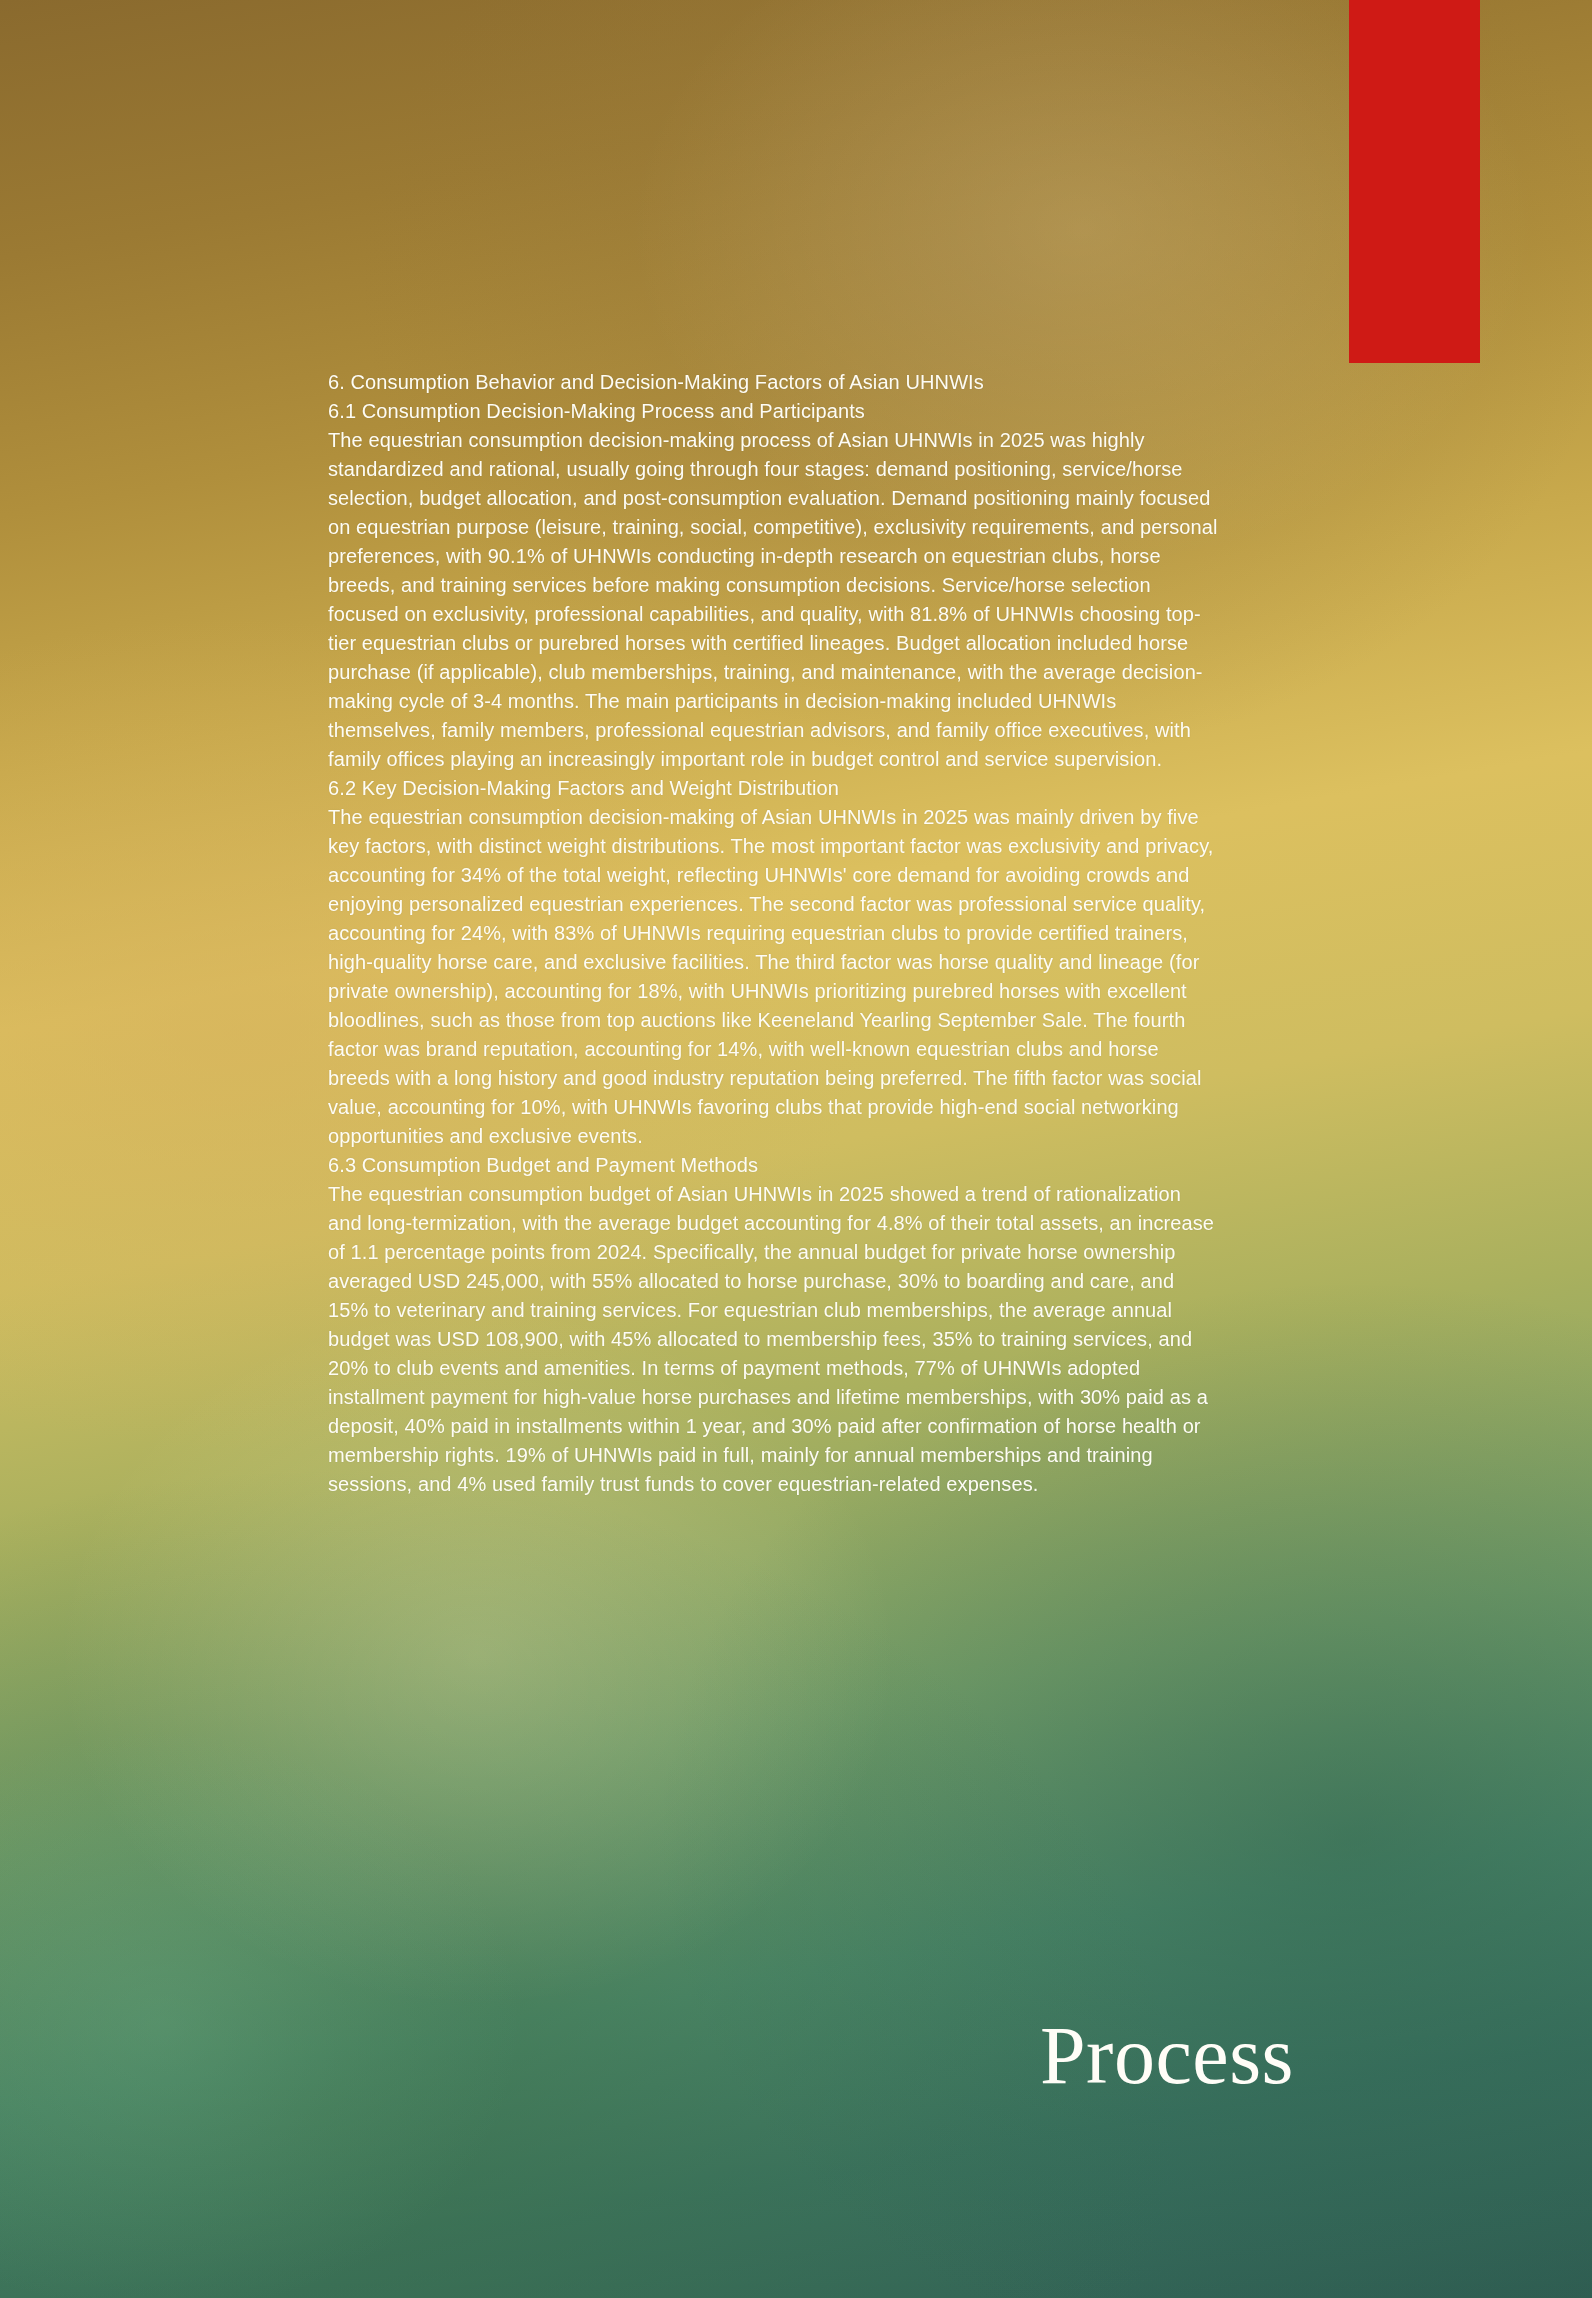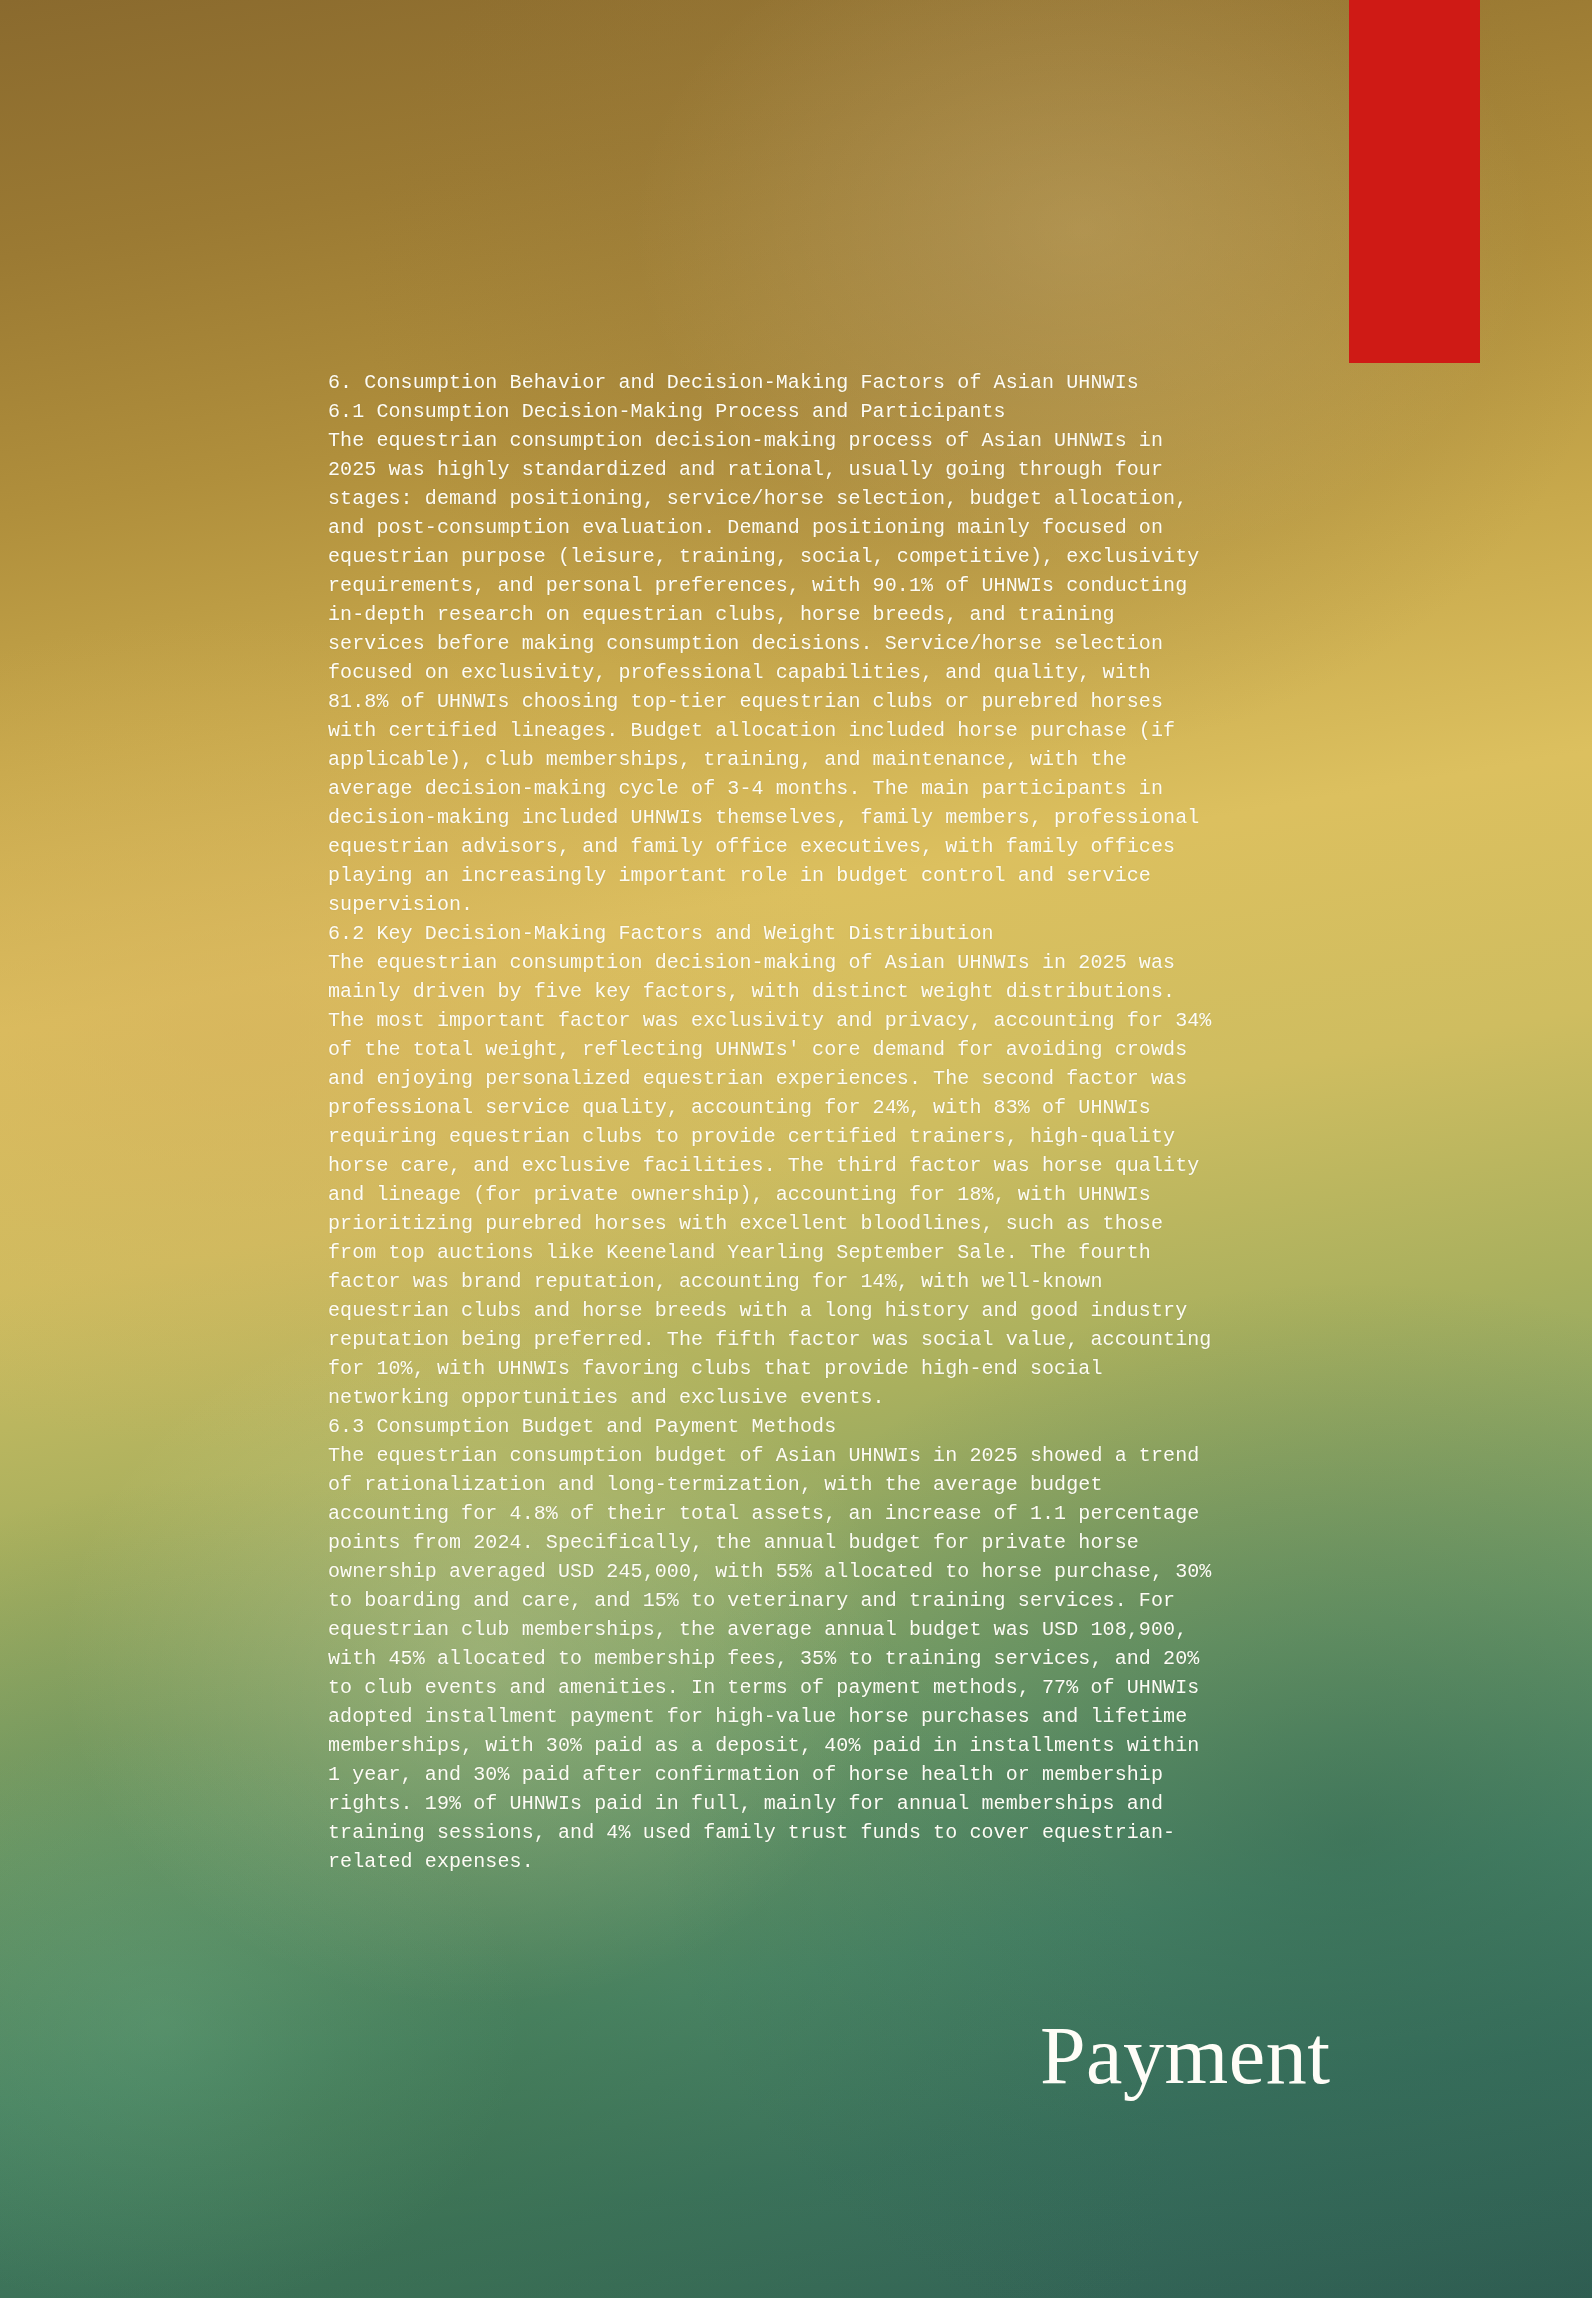--- a/index.html
+++ b/index.html
@@ -57,21 +57,20 @@
     width: 891px;
     z-index: 4;
   }
   .body-text {
     font-size: 20px;
     line-height: 29px;
     color: #fdfcf5;
     letter-spacing: 0.1px;
     white-space: pre-wrap;
     text-shadow: 0 0 2px rgba(0,0,0,0.08);
-    font-family: Liberation Mono, monospace;
   }
   .logo {
     position: absolute;
     left: 1040px;
     top: 2015px;
     z-index: 4;
     font-family: "Liberation Serif", serif;
     font-size: 82px;
     color: #fffdf7;
     letter-spacing: 0.5px;
@@ -88,16 +87,16 @@
   <div class="content">
     <div class="body-text">6. Consumption Behavior and Decision-Making Factors of Asian UHNWIs
 6.1 Consumption Decision-Making Process and Participants
 The equestrian consumption decision-making process of Asian UHNWIs in 2025 was highly standardized and rational, usually going through four stages: demand positioning, service/horse selection, budget allocation, and post-consumption evaluation. Demand positioning mainly focused on equestrian purpose (leisure, training, social, competitive), exclusivity requirements, and personal preferences, with 90.1% of UHNWIs conducting in-depth research on equestrian clubs, horse breeds, and training services before making consumption decisions. Service/horse selection focused on exclusivity, professional capabilities, and quality, with 81.8% of UHNWIs choosing top-tier equestrian clubs or purebred horses with certified lineages. Budget allocation included horse purchase (if applicable), club memberships, training, and maintenance, with the average decision-making cycle of 3-4 months. The main participants in decision-making included UHNWIs themselves, family members, professional equestrian advisors, and family office executives, with family offices playing an increasingly important role in budget control and service supervision.
 6.2 Key Decision-Making Factors and Weight Distribution
 The equestrian consumption decision-making of Asian UHNWIs in 2025 was mainly driven by five key factors, with distinct weight distributions. The most important factor was exclusivity and privacy, accounting for 34% of the total weight, reflecting UHNWIs' core demand for avoiding crowds and enjoying personalized equestrian experiences. The second factor was professional service quality, accounting for 24%, with 83% of UHNWIs requiring equestrian clubs to provide certified trainers, high-quality horse care, and exclusive facilities. The third factor was horse quality and lineage (for private ownership), accounting for 18%, with UHNWIs prioritizing purebred horses with excellent bloodlines, such as those from top auctions like Keeneland Yearling September Sale. The fourth factor was brand reputation, accounting for 14%, with well-known equestrian clubs and horse breeds with a long history and good industry reputation being preferred. The fifth factor was social value, accounting for 10%, with UHNWIs favoring clubs that provide high-end social networking opportunities and exclusive events.
 6.3 Consumption Budget and Payment Methods
 The equestrian consumption budget of Asian UHNWIs in 2025 showed a trend of rationalization and long-termization, with the average budget accounting for 4.8% of their total assets, an increase of 1.1 percentage points from 2024. Specifically, the annual budget for private horse ownership averaged USD 245,000, with 55% allocated to horse purchase, 30% to boarding and care, and 15% to veterinary and training services. For equestrian club memberships, the average annual budget was USD 108,900, with 45% allocated to membership fees, 35% to training services, and 20% to club events and amenities. In terms of payment methods, 77% of UHNWIs adopted installment payment for high-value horse purchases and lifetime memberships, with 30% paid as a deposit, 40% paid in installments within 1 year, and 30% paid after confirmation of horse health or membership rights. 19% of UHNWIs paid in full, mainly for annual memberships and training sessions, and 4% used family trust funds to cover equestrian-related expenses.</div>
   </div>
 
-  <div class="logo">Payment</div>
+  <div class="logo">Process</div>
 
 </div>
 
 
 </body></html>

